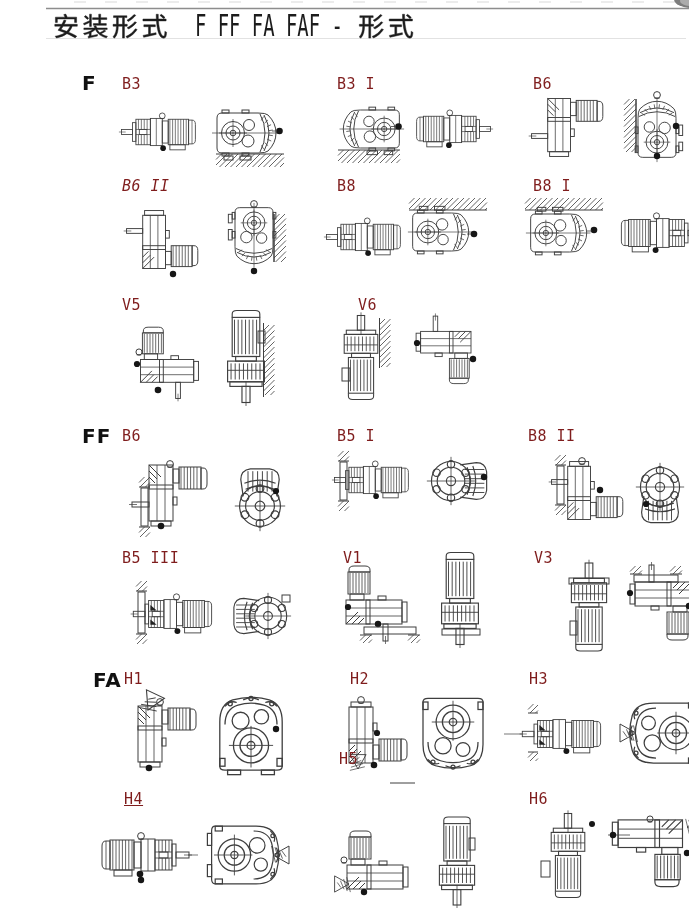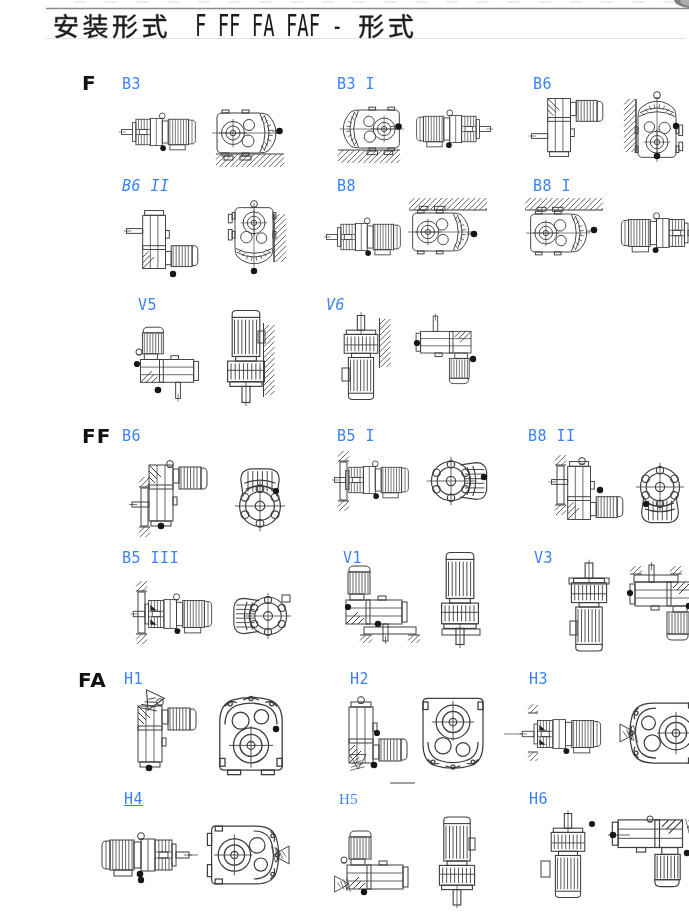--- a/index.html
+++ b/index.html
@@ -1,20 +1,20 @@
 <!DOCTYPE html>
 <html><head>
 <meta charset="utf-8">
 <style>
   html,body{margin:0;padding:0;background:#ffffff;}
   .page{position:relative;width:689px;height:908px;background:#fff;overflow:hidden;
         font-family:"DejaVu Sans","Liberation Sans",sans-serif;margin-left:46px;}
   #art{position:absolute;left:0;top:0;}
   .lbl{position:absolute;font-family:"DejaVu Sans Mono","Liberation Mono",monospace;
-       font-size:15px;line-height:15px;color:#3b82f6;letter-spacing:0.5px;white-space:pre;}
+       font-size:15px;line-height:15px;color:#7f1d1d;letter-spacing:0.5px;white-space:pre;}
   .sec{position:absolute;font-family:"DejaVu Sans","Liberation Sans",sans-serif;
        font-weight:bold;font-size:20px;line-height:20px;color:#111;letter-spacing:1px;}
 </style>
 </head>
 <body>
 
 <div class="page">
   <svg id="art" width="689" height="920" viewBox="0 0 689 920">
       <g>
         <line x1="0" y1="8.5" x2="666" y2="8.5" stroke="#8d8d8d" stroke-width="1.6"></line>
@@ -1429,31 +1429,31 @@
         <circle cx="641" cy="853" r="3.2" fill="#161616"></circle>
       </g>
     </svg>
   <div id="overlay">
       <div class="lbl" style="left: 76px; top: 77px;">B3</div>
       <div class="lbl" style="left: 291px; top: 77px;">B3 I</div>
       <div class="lbl" style="left: 487px; top: 77px;">B6</div>
       <div class="lbl" style="left: 76px; top: 179px; font-style: italic;">B6 II</div>
       <div class="lbl" style="left: 291px; top: 179px;">B8</div>
       <div class="lbl" style="left: 487px; top: 179px;">B8 I</div>
-      <div class="lbl" style="left: 92px; top: 298px;">V5</div>
-      <div class="lbl" style="left: 280px; top: 298px; font-style: italic;">V6</div>
+      <div class="lbl" style="left: 76px; top: 298px;">V5</div>
+      <div class="lbl" style="left: 312px; top: 298px;">V6</div>
       <div class="lbl" style="left: 76px; top: 429px;">B6</div>
       <div class="lbl" style="left: 291px; top: 429px;">B5 I</div>
       <div class="lbl" style="left: 482px; top: 429px;">B8 II</div>
       <div class="lbl" style="left: 76px; top: 551px;">B5 III</div>
       <div class="lbl" style="left: 297px; top: 551px;">V1</div>
       <div class="lbl" style="left: 488px; top: 551px;">V3</div>
       <div class="lbl" style="left: 78px; top: 672px;">H1</div>
       <div class="lbl" style="left: 304px; top: 672px;">H2</div>
       <div class="lbl" style="left: 483px; top: 672px;">H3</div>
       <div class="lbl" style="left: 78px; top: 792px; text-decoration: underline;">H4</div>
-      <div class="lbl" style="left: 293px; top: 792px; font-family: Liberation Serif, serif;">H5</div>
+      <div class="lbl" style="left: 293px; top: 752px;">H5</div>
       <div class="lbl" style="left: 483px; top: 792px;">H6</div>
       <div class="sec" style="left: 36px; top: 73px;">F</div>
       <div class="sec" style="left: 36px; top: 426px;">FF</div>
-      <div class="sec" style="left: 32px; top: 670px;">FA</div>
+      <div class="sec" style="left: 47px; top: 670px;">FA</div>
     </div>
 </div>
 
 </body></html>

